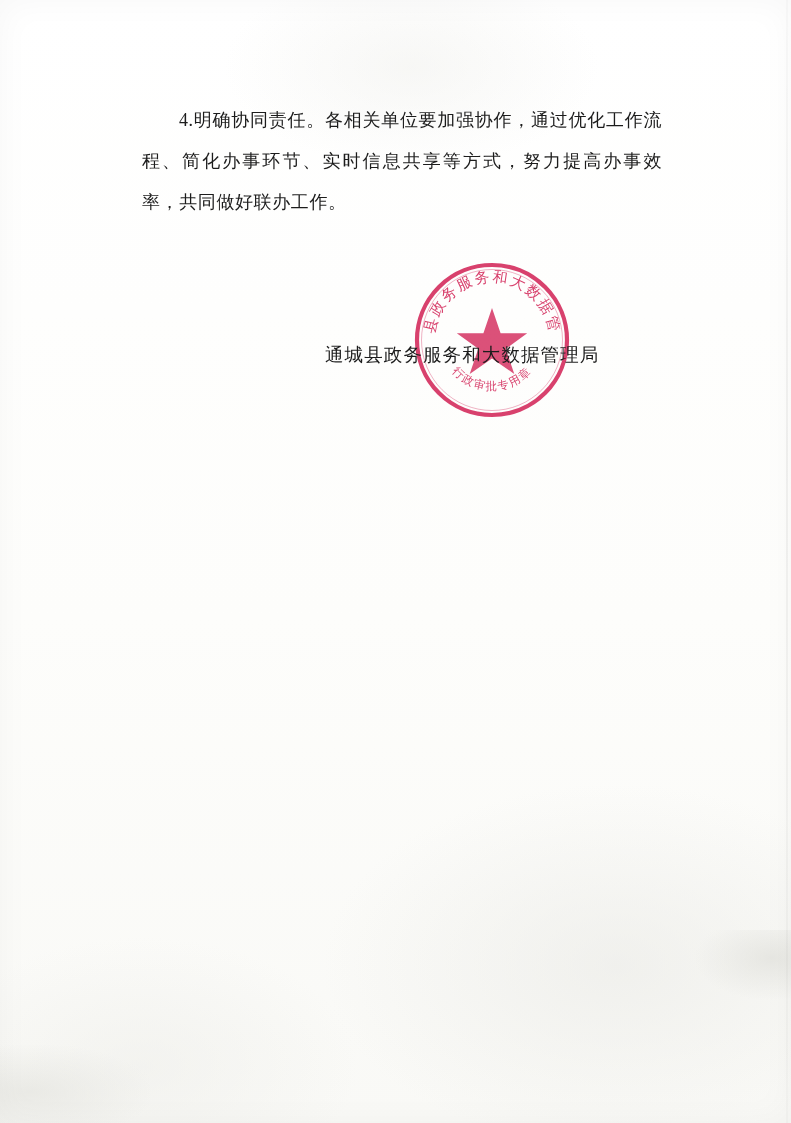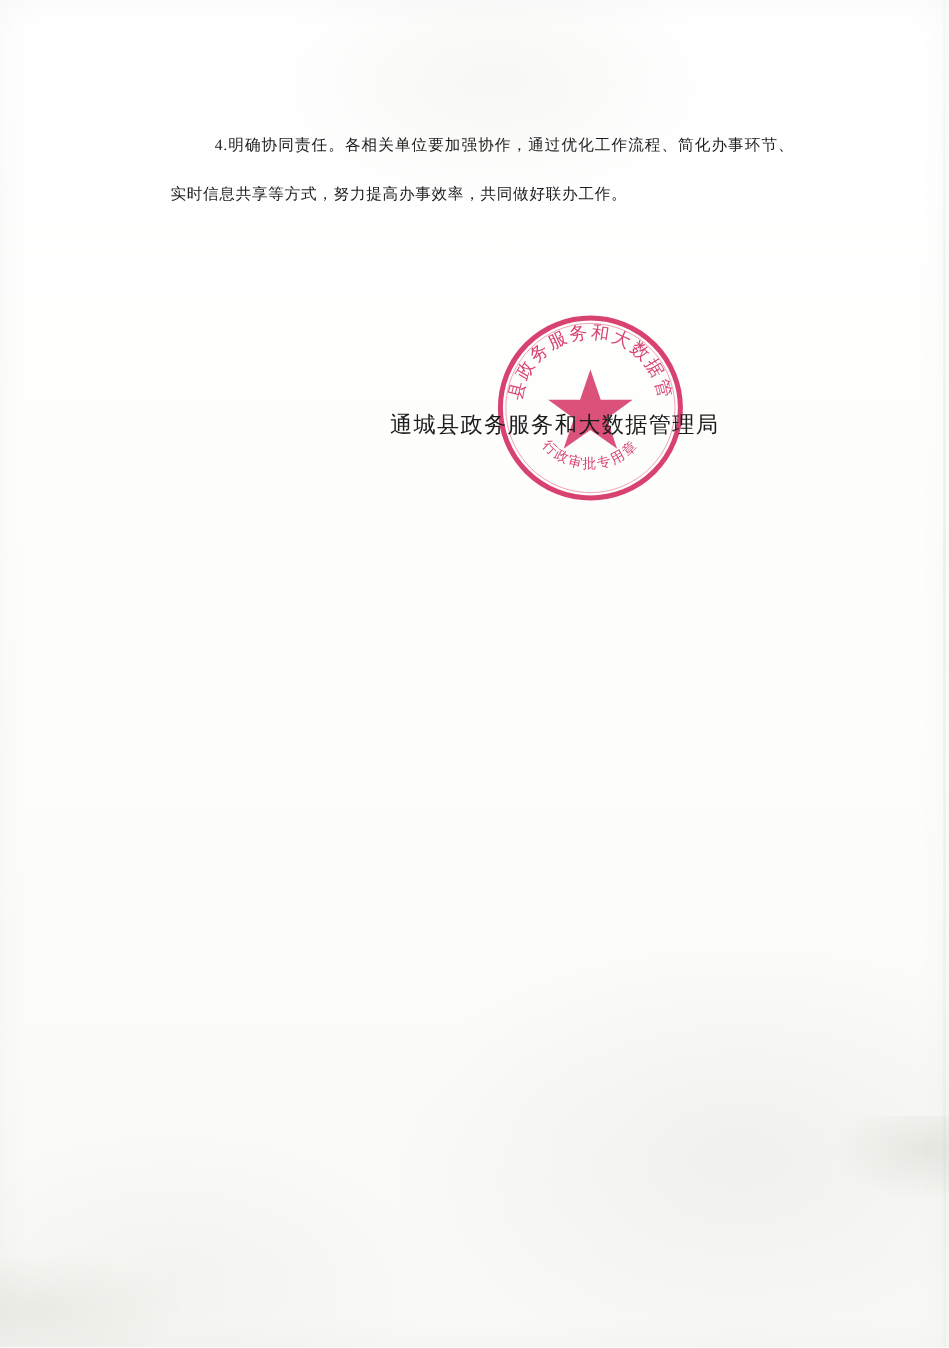--- a/index.html
+++ b/index.html
@@ -65,21 +65,21 @@
 
   
   .body-block {
     position: absolute;
     left: 142px;
     top: 100px;
     width: 520px;
   }
   .body-para {
     margin: 0;
-    font-size: 13px;
+    font-size: 18px;
     line-height: 41px;
     letter-spacing: 0.6px;
     color: #1c1c1c;
     text-align: justify;
     text-indent: 37px;
     font-family: "Liberation Serif", "DejaVu Serif", serif;
   }
 
   
   .sign-block {

